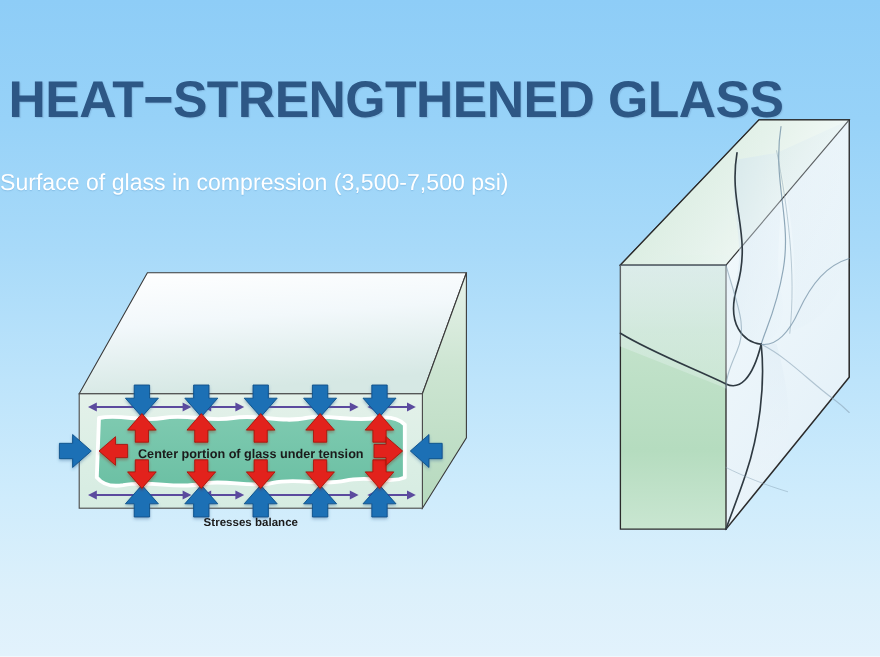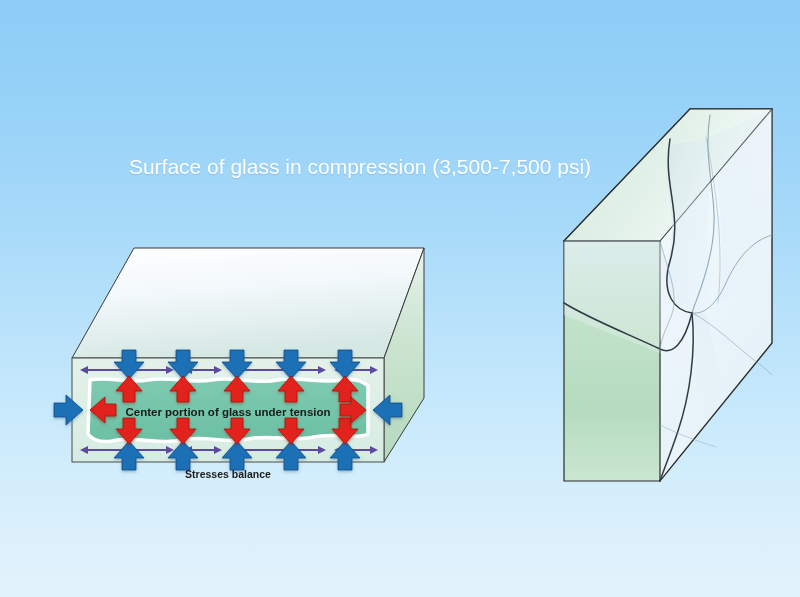--- a/index.html
+++ b/index.html
@@ -38,21 +38,20 @@
     text-shadow: 1px 1px 1px rgba(120,170,210,0.55);
     white-space: nowrap;
   }
 
   
   #subtitle {
     position: absolute;
     left: 0;
     top: 155px;
     width: 720px;
-    text-align: center;
     font-size: 21px;
     font-weight: normal;
     color: #ffffff;
     text-shadow: 0 1px 1px rgba(110,170,215,0.5);
     white-space: nowrap;
   }
 
   
   .figure {
     position: absolute;
@@ -64,20 +63,21 @@
     font-family: "Liberation Sans", sans-serif;
     font-weight: bold;
     fill: #1b1b1b;
   }
 </style>
 </head>
 <body>
 
 <div id="slide">
 
+  <div id="title">HEAT−STRENGTHENED GLASS</div>
 
   <div id="subtitle">Surface of glass in compression (3,500-7,500 psi)</div>
 
   <div class="figure" id="fig-left">
     <svg width="420" height="310" viewBox="0 0 420 310">
       <defs>
         <linearGradient id="topFace" x1="0" y1="0" x2="0.25" y2="1">
           <stop offset="0%" stop-color="#ffffff"></stop>
           <stop offset="45%" stop-color="#f2f8fb"></stop>
           <stop offset="100%" stop-color="#d6e8e4"></stop>

